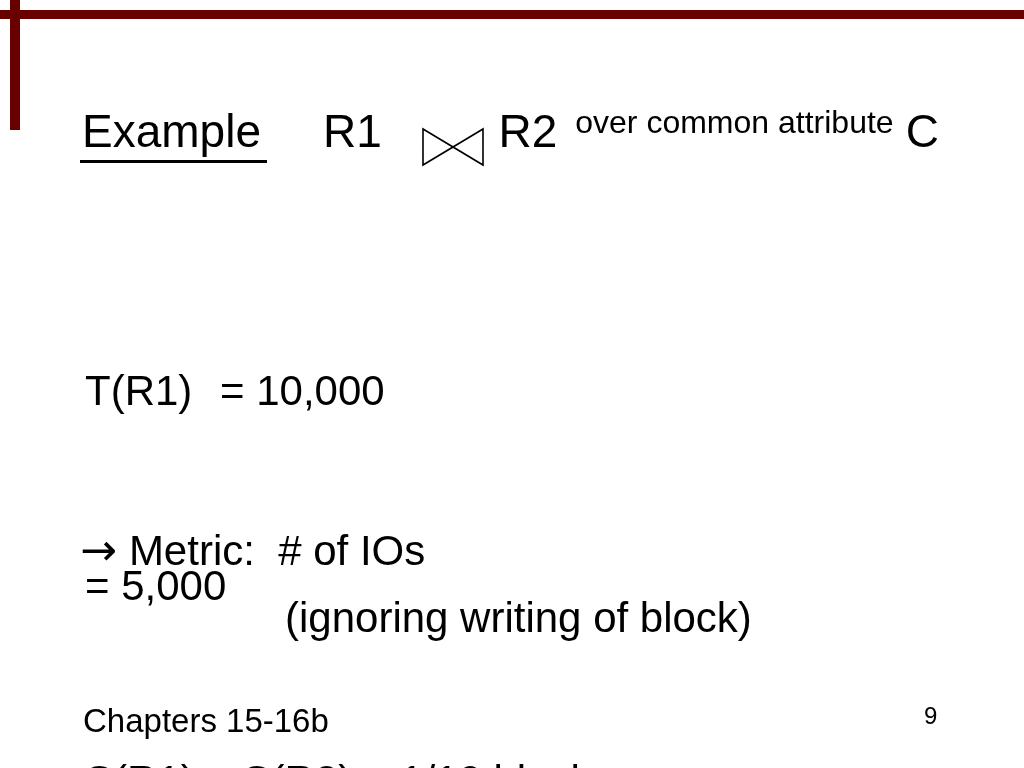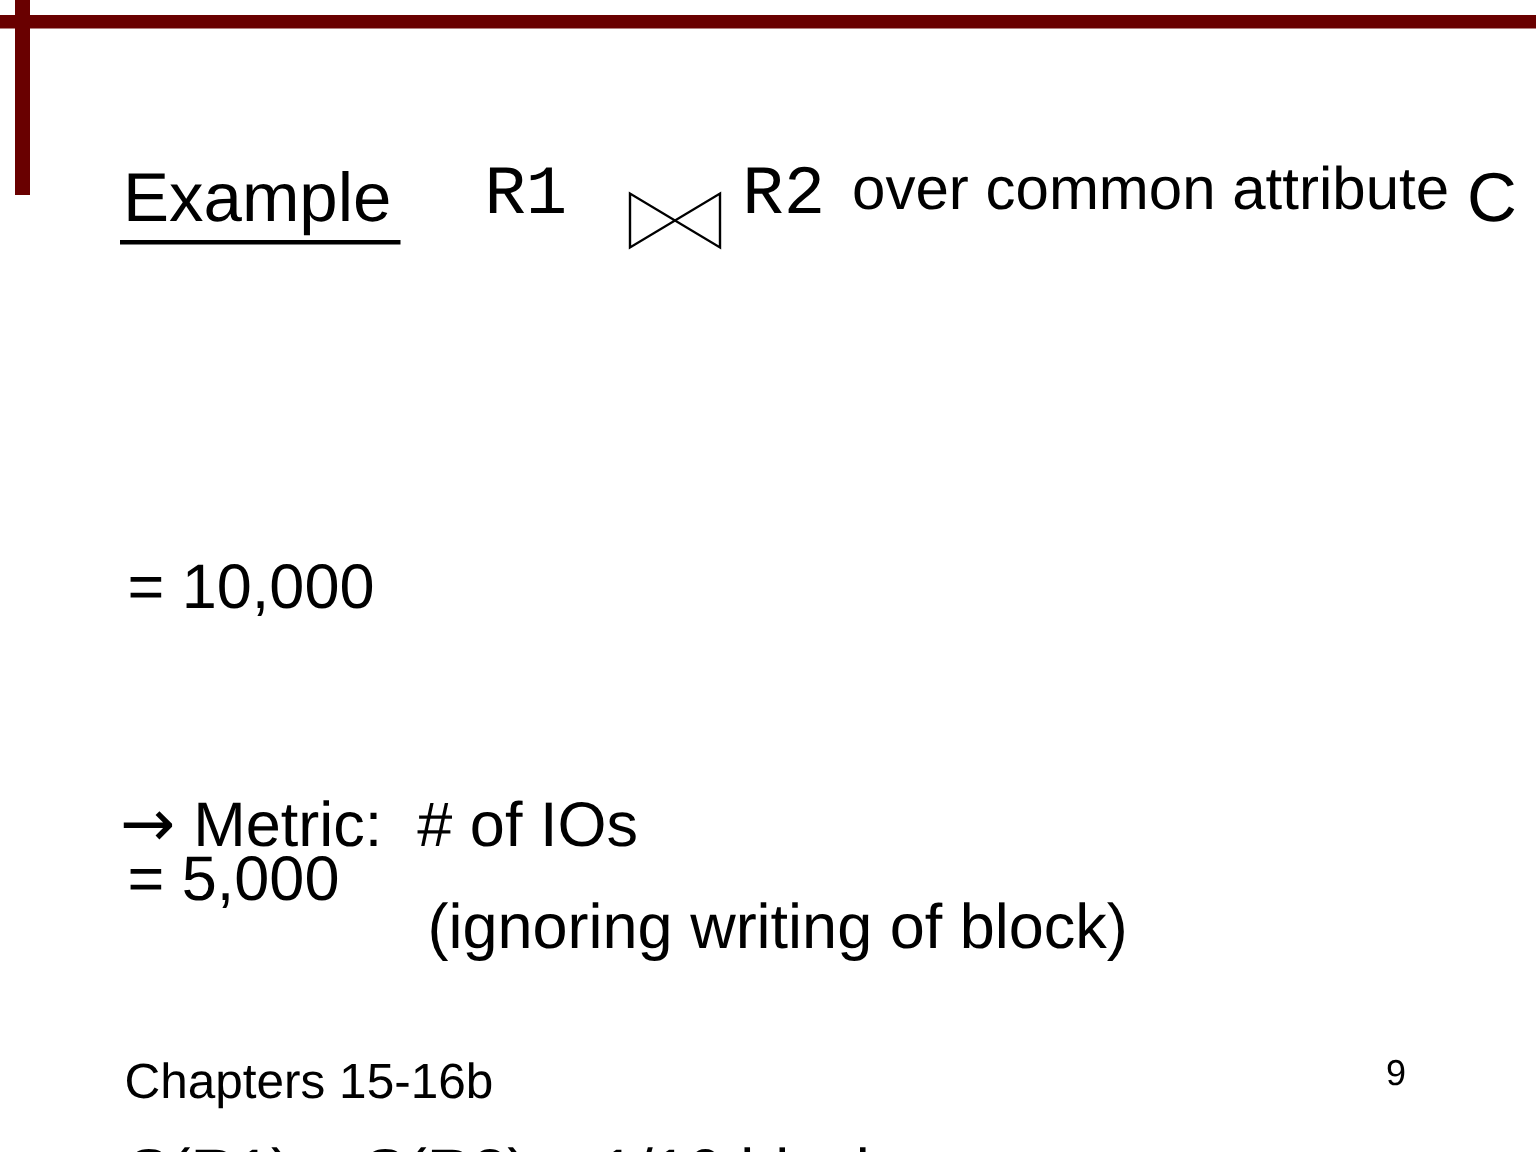--- a/index.html
+++ b/index.html
@@ -20,29 +20,29 @@
   .title-row{
     position:absolute;left:80px;top:104px;
     display:flex;align-items:flex-start;
     white-space:pre;
   }
   .title-keyword{
     font-size:46px;
     border-bottom:3px solid #000;
     padding:0 6px 2px 2px;
   }
-  .title-rel{font-size:46px;font-family:Liberation Mono, monospace;}
+  .title-rel{font-size:46px;}
   .rel-left{margin-left:56px;}
   .rel-right{margin-right:4px;}
   .join-wrap{
     margin:0 13px;
     position:relative;top:5px;
     align-self:center;
   }
-  .title-qualifier{font-size:40px;margin-left:14px;}
+  .title-qualifier{font-size:32px;margin-left:14px;}
   .title-attr{font-size:46px;margin-left:12px;}
 
   
   .stats{
     position:absolute;left:85px;top:228px;
     font-size:42px;line-height:65px;
     white-space:pre;
   }
   .stat-line{display:flex;}
   .stat-label{display:inline-block;width:135px;}
@@ -79,20 +79,21 @@
         <path d="M2 2 L2 38 L62 2 L62 38 Z" fill="none" stroke="#000000" stroke-width="1.6"></path>
       </svg>
     </span>
     <span class="title-rel rel-right">R2</span>
     <span class="title-qualifier">over common attribute</span>
     <span class="title-attr">C</span>
   </div>
 
   <div class="stats">
     <div class="stat-line">
+      <span class="stat-label">T(R1)</span>
       <span class="stat-value">= 10,000</span>
     </div>
     <div class="stat-line">
       <span class="stat-value">= 5,000</span>
     </div>
     <div class="stat-line">
       <span>S(R1) = S(R2) = 1/10 block</span>
     </div>
     
   </div>

